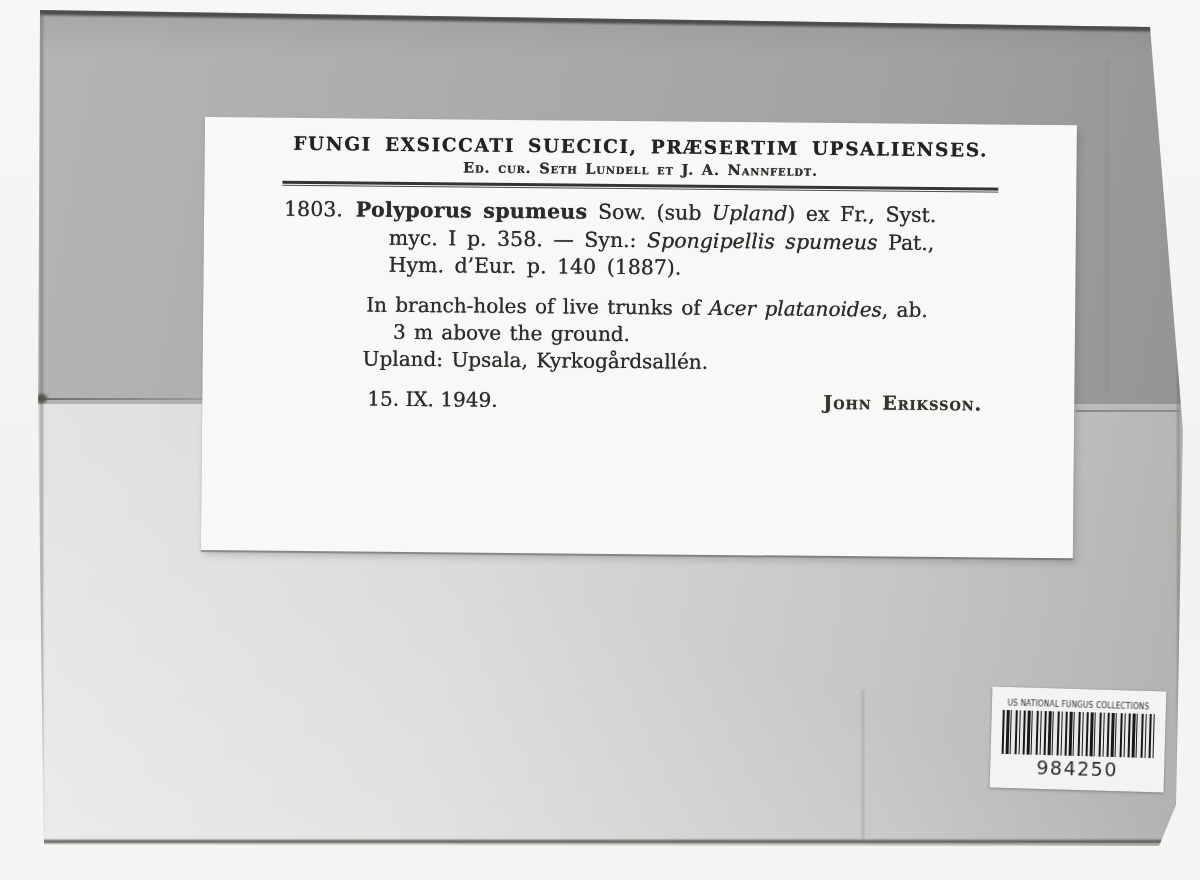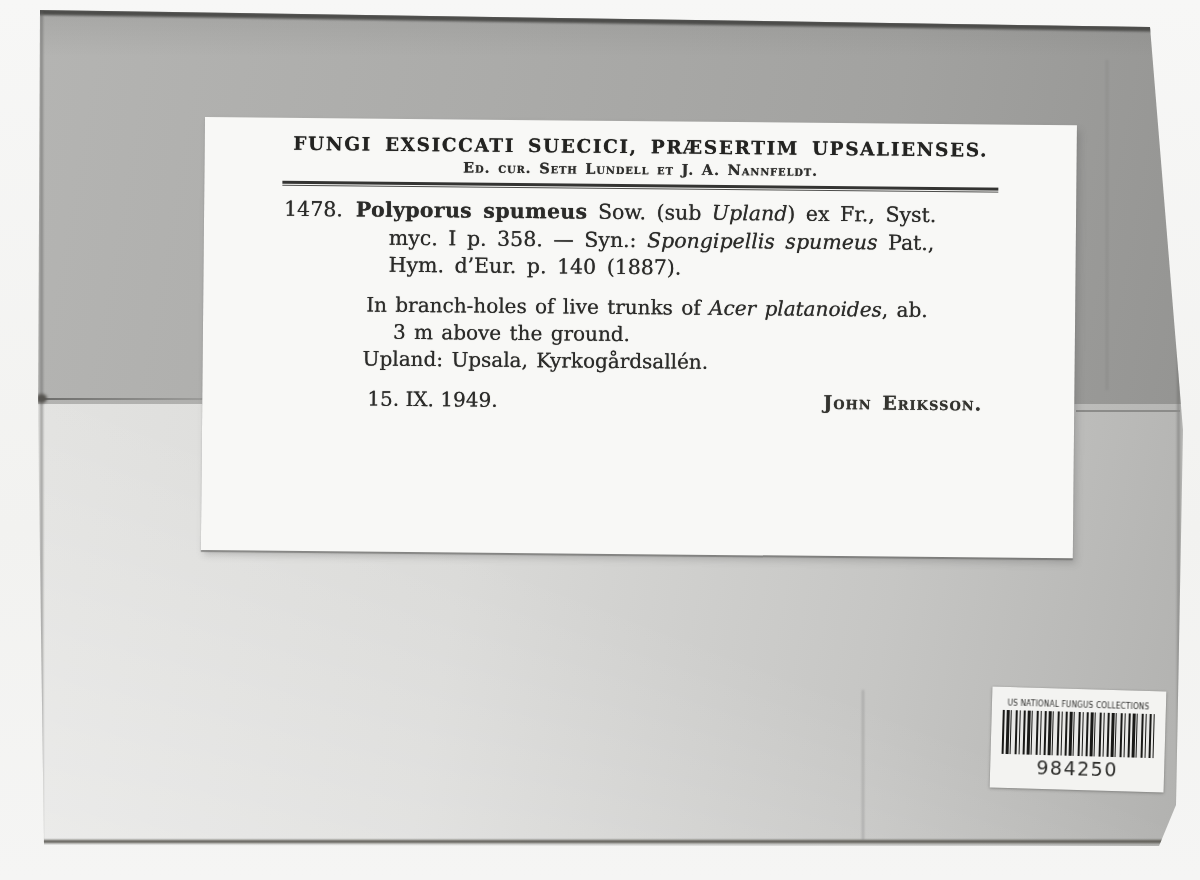--- a/index.html
+++ b/index.html
@@ -166,21 +166,21 @@
     <div class="crease-vert-2"></div>
   </div>
 
   <div class="label">
     <div class="series-title">FUNGI EXSICCATI SUECICI, PRÆSERTIM UPSALIENSES.</div>
     <div class="editors-line">Ed. cur. Seth Lundell et J. A. Nannfeldt.</div>
     <div class="rule"></div>
 
     <div class="entry-block">
       <div class="entry-line-1">
-        <span class="entry-number">1478.</span><span class="sp-bold">Polyporus spumeus</span><span> Sow. (sub </span><span class="it">Upland</span><span>) ex Fr., Syst.</span>
+        <span class="entry-number">1803.</span><span class="sp-bold">Polyporus spumeus</span><span> Sow. (sub </span><span class="it">Upland</span><span>) ex Fr., Syst.</span>
       </div>
       <div class="entry-line-2">
         <span>myc. I p. 358. — Syn.: </span><span class="it">Spongipellis spumeus</span><span> Pat.,</span>
       </div>
       <div class="entry-line-3">Hym. d’Eur. p. 140 (1887).</div>
     </div>
 
     <div class="habitat-block">
       <div class="habitat-line-1">
         <span>In branch-holes of live trunks of </span><span class="it">Acer platanoides</span><span>, ab.</span>

